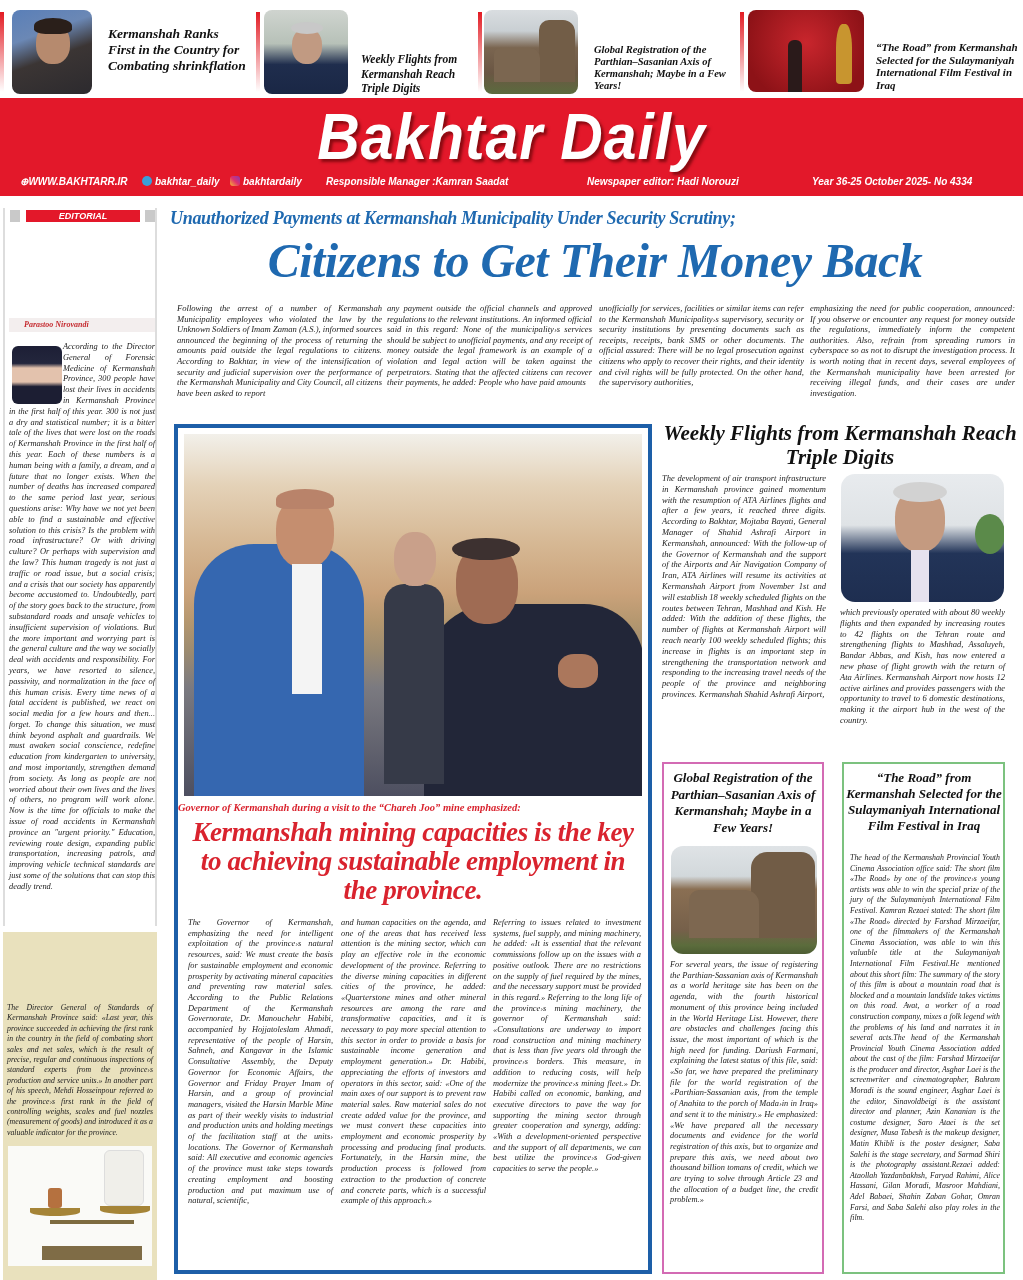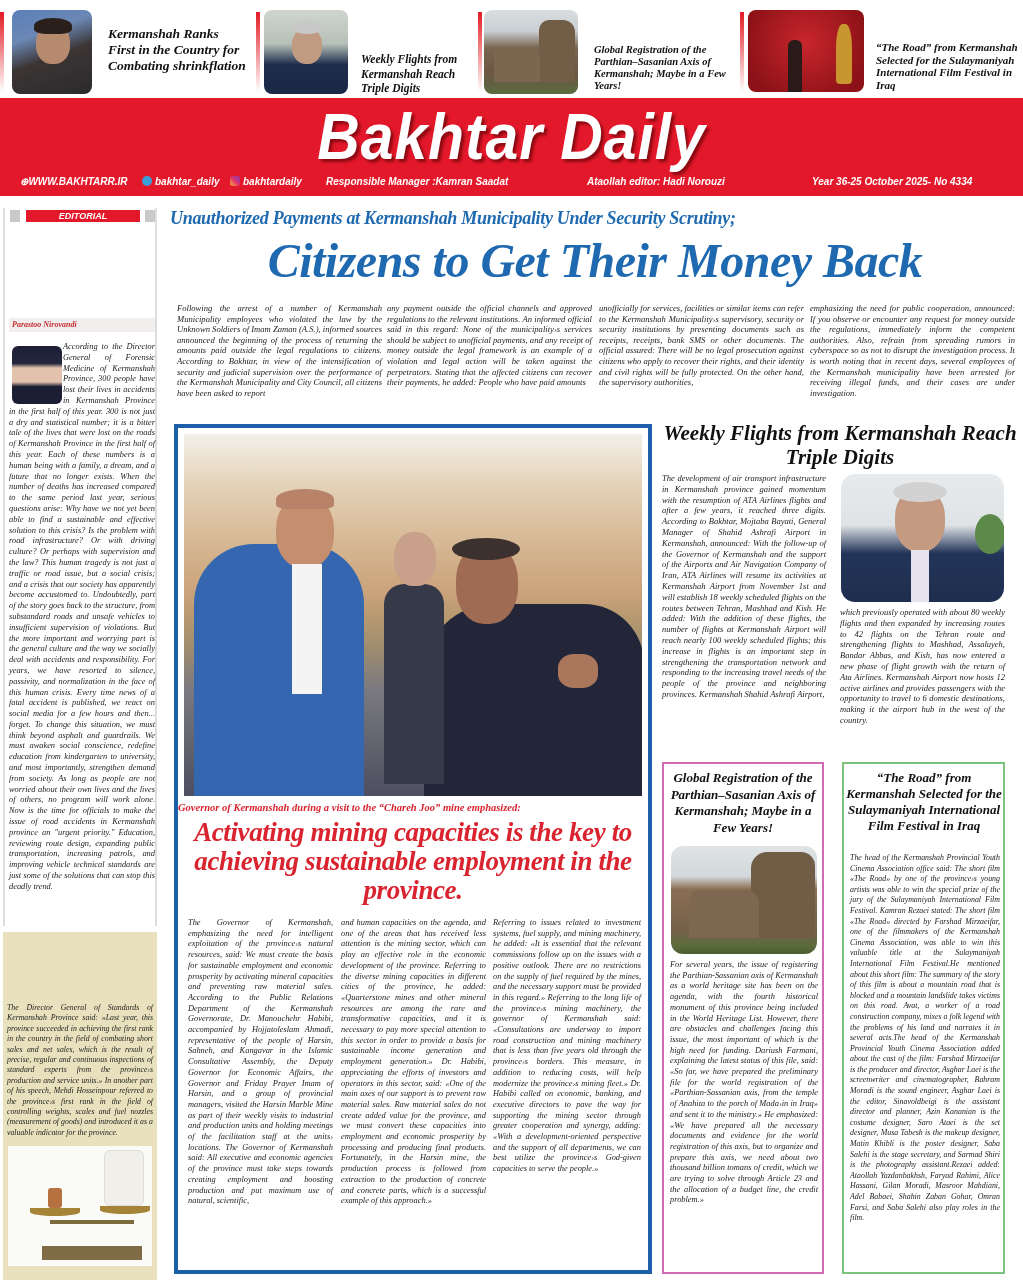--- a/index.html
+++ b/index.html
@@ -63,29 +63,29 @@
   <div class="infobar" style="left:20px">
     <span>⊕</span><span>WWW.BAKHTARR.IR</span>
   </div>
   <div class="infobar" style="left:142px">
     <span style="display:inline-block;width:10px;height:10px;border-radius:50%;background:#3a9fd9;vertical-align:-1px;margin-right:3px"></span><span>bakhtar_daily</span>
   </div>
   <div class="infobar" style="left:230px">
     <span style="display:inline-block;width:10px;height:10px;border-radius:3px;background:linear-gradient(45deg,#f7b733,#e1306c,#833ab4);vertical-align:-1px;margin-right:3px"></span><span>bakhtardaily</span>
   </div>
   <div class="infobar" style="left:326px">Responsible Manager :Kamran Saadat</div>
-  <div class="infobar" style="left:587px">Ataollah editor: Hadi Norouzi</div>
+  <div class="infobar" style="left:587px">Newspaper editor: Hadi Norouzi</div>
   <div class="infobar" style="left:812px">Year 36-25 October 2025- No 4334</div>
 </div>
 
 <div class="abs" style="left:3px;top:208px;width:154px;height:718px;border-left:2px solid #ddd;border-right:2px solid #ddd">
   <div class="abs" style="left:5px;top:2px;width:10px;height:12px;background:#c9c9c9"></div>
   <div class="abs" style="left:140px;top:2px;width:10px;height:12px;background:#c9c9c9"></div>
   <div class="abs sans" style="left:21px;top:2px;width:114px;height:12px;background:#e3182a;color:#fff;font-size:9px;font-weight:bold;font-style:italic;text-align:center;line-height:12px">EDITORIAL</div>
-  <div class="abs serif" style="left:4px;top:110px;width:146px;height:14px;background:#f3eeee;color:#c52b30;font-size:8px;font-weight:bold;font-style:italic;padding-left:3px;line-height:14px">Parastoo Nirovandi</div>
+  <div class="abs serif" style="left:4px;top:110px;width:146px;height:14px;background:#f3eeee;color:#c52b30;font-size:8px;font-weight:bold;font-style:italic;padding-left:15px;line-height:14px">Parastoo Nirovandi</div>
   <div class="abs" style="left:7px;top:138px;width:50px;height:58px;border-radius:6px;background:linear-gradient(180deg,#1d1f35 0%,#23263d 30%,#e3c2ad 38%,#e3c2ad 62%,#1c1e33 70%)"></div>
   <div class="abs body-text" style="left:4px;top:134px;width:146px;font-size:8.4px;line-height:10.8px">
     <div style="float:left;width:54px;height:62px"></div><span>According to the Director General of Forensic Medicine of Kermanshah Province, 300 people have lost their lives in accidents in Kermanshah Province in the first half of this year. 300 is not just a dry and statistical number; it is a bitter tale of the lives that were lost on the roads of Kermanshah Province in the first half of this year. Each of these numbers is a human being with a family, a dream, and a future that no longer exists. When the number of deaths has increased compared to the same period last year, serious questions arise: Why have we not yet been able to find a sustainable and effective solution to this crisis? Is the problem with road infrastructure? Or with driving culture? Or perhaps with supervision and the law? This human tragedy is not just a traffic or road issue, but a social crisis; and a crisis that our society has apparently become accustomed to. Undoubtedly, part of the story goes back to the structure, from substandard roads and unsafe vehicles to insufficient supervision of violations. But the more important and worrying part is the general culture and the way we socially deal with accidents and responsibility. For years, we have resorted to silence, passivity, and normalization in the face of this human crisis. Every time news of a fatal accident is published, we react on social media for a few hours and then... forget. To change this situation, we must think beyond asphalt and guardrails. We must awaken social conscience, redefine education from kindergarten to university, and most importantly, strengthen demand from society. As long as people are not worried about their own lives and the lives of others, no program will work alone. Now is the time for officials to make the issue of road accidents in Kermanshah province an "urgent priority." Education, reviewing route design, expanding public transportation, increasing patrols, and improving vehicle technical standards are just some of the solutions that can stop this deadly trend.</span>
   </div>
 </div>
 
 <div class="abs" style="left:3px;top:932px;width:154px;height:418px;background:#e9e1bd">
   <div class="abs serif" style="left:4px;top:4px;width:146px;text-align:center;font-weight:bold;font-style:italic;font-size:14px;line-height:15.5px;color:#111"></div>
   <div class="abs body-text" style="left:4px;top:71px;width:146px;font-size:7.8px;line-height:10.4px">The Director General of Standards of Kermanshah Province said: «Last year, this province succeeded in achieving the first rank in the country in the field of combating short sales and net sales, which is the result of precise, regular and continuous inspections of standard experts from the province›s production and service units.» In another part of his speech, Mehdi Hosseinpour referred to the province›s first rank in the field of controlling weights, scales and fuel nozzles (measurement of goods) and introduced it as a valuable indicator for the province.</div>
   <div class="abs" style="left:5px;top:214px;width:144px;height:120px;background:#fafaf7" title="balance-scale-with-rice-bag">
@@ -112,21 +112,21 @@
     <div style="position:absolute;left:92px;top:55px;width:58px;height:20px;border-radius:50% 50% 20% 20%;background:#b9836a"></div>
     <div style="position:absolute;left:108px;top:130px;width:30px;height:130px;background:#f4f4f4"></div>
     <div style="position:absolute;left:240px;top:170px;width:220px;height:200px;background:#222638;border-radius:70px 60px 0 0"></div>
     <div style="position:absolute;left:272px;top:110px;width:62px;height:80px;border-radius:45%;background:#9f6b53"></div>
     <div style="position:absolute;left:268px;top:104px;width:68px;height:22px;border-radius:50%;background:#3d3130"></div>
     <div style="position:absolute;left:200px;top:150px;width:60px;height:200px;background:#363a48;border-radius:20px 20px 0 0"></div>
     <div style="position:absolute;left:210px;top:98px;width:42px;height:54px;border-radius:45%;background:#c9a08a"></div>
     <div style="position:absolute;left:374px;top:220px;width:40px;height:34px;border-radius:40%;background:#ab775c"></div>
   </div>
   <div class="abs serif" style="left:0;top:374px;width:470px;color:#d9232e;font-weight:bold;font-style:italic;font-size:10.5px">Governor of Kermanshah during a visit to the “Chareh Joo” mine emphasized:</div>
-  <div class="abs serif" style="left:6px;top:390px;width:458px;text-align:center;color:#d9232e;font-weight:bold;font-style:italic;font-size:27px;line-height:29px;letter-spacing:-0.4px">Activating mining capacities is the key to achieving sustainable employment in the province.</div>
+  <div class="abs serif" style="left:6px;top:390px;width:458px;text-align:center;color:#d9232e;font-weight:bold;font-style:italic;font-size:27px;line-height:29px;letter-spacing:-0.4px">Kermanshah mining capacities is the key to achieving sustainable employment in the province.</div>
   <div class="abs body-text" style="left:10px;top:490px;width:145px;font-size:8.4px;line-height:10.7px">The Governor of Kermanshah, emphasizing the need for intelligent exploitation of the province›s natural resources, said: We must create the basis for sustainable employment and economic prosperity by activating mineral capacities and preventing raw material sales. According to the Public Relations Department of the Kermanshah Governorate, Dr. Manouchehr Habibi, accompanied by Hojjatoleslam Ahmadi, representative of the people of Harsin, Sahneh, and Kangavar in the Islamic Consultative Assembly, the Deputy Governor for Economic Affairs, the Governor and Friday Prayer Imam of Harsin, and a group of provincial managers, visited the Harsin Marble Mine as part of their weekly visits to industrial and production units and holding meetings of the facilitation staff at the units› locations. The Governor of Kermanshah said: All executive and economic agencies of the province must take steps towards creating employment and boosting production and put maximum use of natural, scientific,</div>
   <div class="abs body-text" style="left:163px;top:490px;width:145px;font-size:8.4px;line-height:10.7px">and human capacities on the agenda, and one of the areas that has received less attention is the mining sector, which can play an effective role in the economic development of the province. Referring to the diverse mining capacities in different cities of the province, he added: «Quarterstone mines and other mineral resources are among the rare and transformative capacities, and it is necessary to pay more special attention to this sector in order to provide a basis for sustainable income generation and employment generation.» Dr. Habibi, appreciating the efforts of investors and operators in this sector, said: «One of the main axes of our support is to prevent raw material sales. Raw material sales do not create added value for the province, and we must convert these capacities into employment and economic prosperity by processing and producing final products. Fortunately, in the Harsin mine, the production process is followed from extraction to the production of concrete and concrete parts, which is a successful example of this approach.»</div>
   <div class="abs body-text" style="left:315px;top:490px;width:148px;font-size:8.4px;line-height:10.7px">Referring to issues related to investment systems, fuel supply, and mining machinery, he added: «It is essential that the relevant commissions follow up on the issues with a positive outlook. There are no restrictions on the supply of fuel required by the mines, and the necessary support must be provided in this regard.» Referring to the long life of the province›s mining machinery, the governor of Kermanshah said: «Consultations are underway to import road construction and mining machinery that is less than five years old through the province›s borders. This measure, in addition to reducing costs, will help modernize the province›s mining fleet.» Dr. Habibi called on economic, banking, and executive directors to pave the way for supporting the mining sector through greater cooperation and synergy, adding: «With a development-oriented perspective and the support of all departments, we can best utilize the province›s God-given capacities to serve the people.»</div>
 </div>
 
 <div class="abs serif" style="left:660px;top:421px;width:360px;text-align:center;font-weight:bold;font-style:italic;font-size:21px;line-height:24px;color:#111">Weekly Flights from Kermanshah Reach Triple Digits</div>
 <div class="abs body-text" style="left:662px;top:473px;width:164px;font-size:8.5px;line-height:10.8px">The development of air transport infrastructure in Kermanshah province gained momentum with the resumption of ATA Airlines flights and after a few years, it reached three digits. According to Bakhtar, Mojtaba Bayati, General Manager of Shahid Ashrafi Airport in Kermanshah, announced: With the follow-up of the Governor of Kermanshah and the support of the Airports and Air Navigation Company of Iran, ATA Airlines will resume its activities at Kermanshah Airport from November 1st and will establish 18 weekly scheduled flights on the routes between Tehran, Mashhad and Kish. He added: With the addition of these flights, the number of flights at Kermanshah Airport will reach nearly 100 weekly scheduled flights; this increase in flights is an important step in strengthening the transportation network and responding to the increasing travel needs of the people of the province and neighboring provinces. Kermanshah Shahid Ashrafi Airport,</div>
 <div class="abs" style="left:841px;top:474px;width:163px;height:128px;border-radius:14px;background:linear-gradient(180deg,#e8ebee 0%,#dfe3e6 40%,#223458 62%,#1e2e50 100%);overflow:hidden" title="airport-general-manager-portrait">
   <div style="position:absolute;left:54px;top:14px;width:50px;height:64px;border-radius:45%;background:#c49a80"></div>
   <div style="position:absolute;left:52px;top:8px;width:54px;height:20px;border-radius:50%;background:#d2d2d2"></div>

